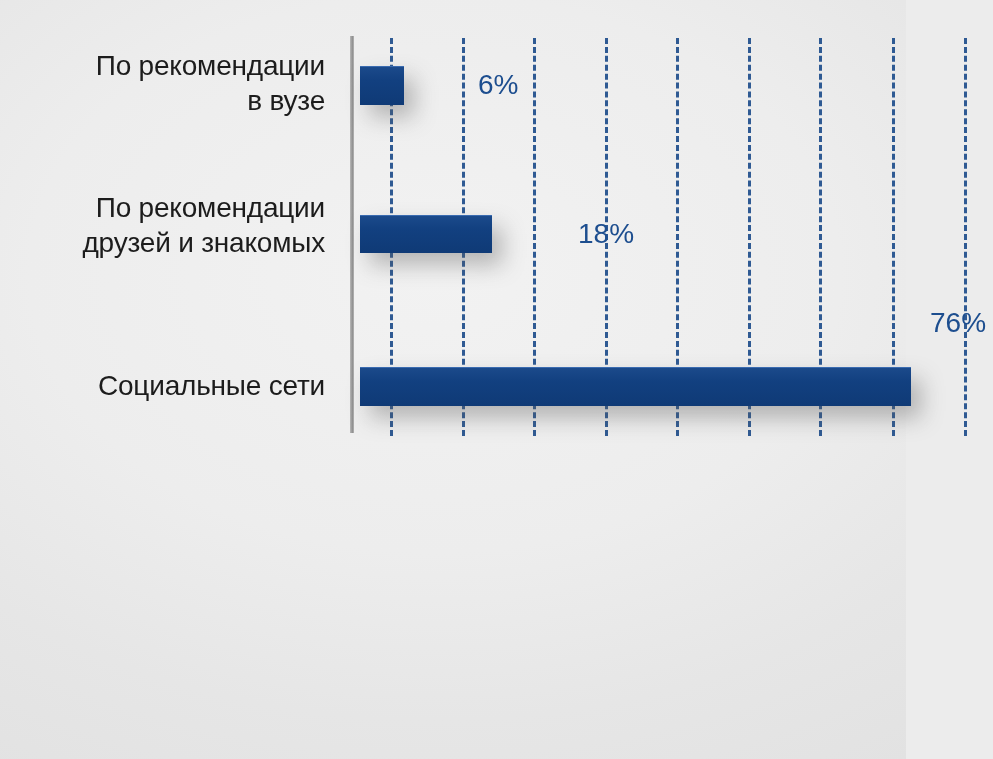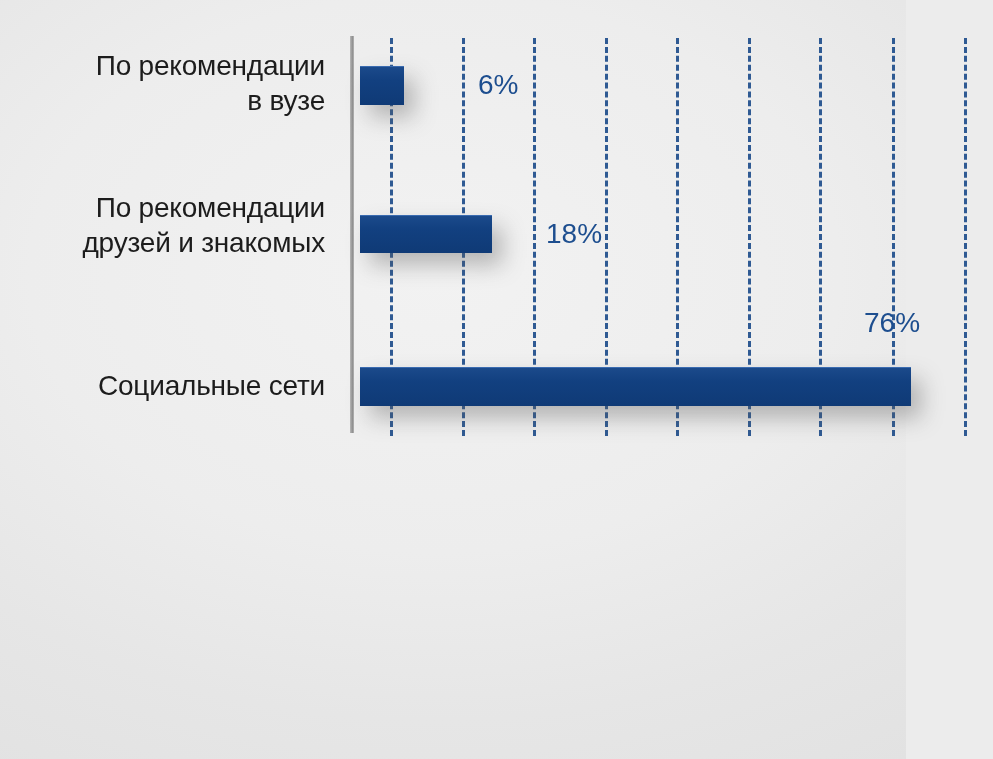--- a/index.html
+++ b/index.html
@@ -103,22 +103,22 @@
     <div class="cat-label" style="top:48px">По рекомендации
 в вузе</div>
     <div class="bar" style="left:360px; top:66px; width:44px; height:39px;"></div>
     <div class="value-label" style="left:478px; top:70px">6%</div>
   </div>
 
   <div class="bar-row" id="row-1">
     <div class="cat-label" style="top:190px">По рекомендации
 друзей и знакомых</div>
     <div class="bar" style="left:360px; top:215px; width:132px; height:38px;"></div>
-    <div class="value-label" style="left:546px; top:219px">18%</div>
+    <div class="value-label" style="left:578px; top:219px">18%</div>
   </div>
 
   <div class="bar-row" id="row-2">
     <div class="cat-label" style="top:368px">Социальные сети</div>
     <div class="bar" style="left:360px; top:367px; width:551px; height:39px;"></div>
-    <div class="value-label" style="left:864px; top:308px">76%</div>
+    <div class="value-label" style="left:930px; top:308px">76%</div>
   </div>
 
 </div>
 
 </body></html>

